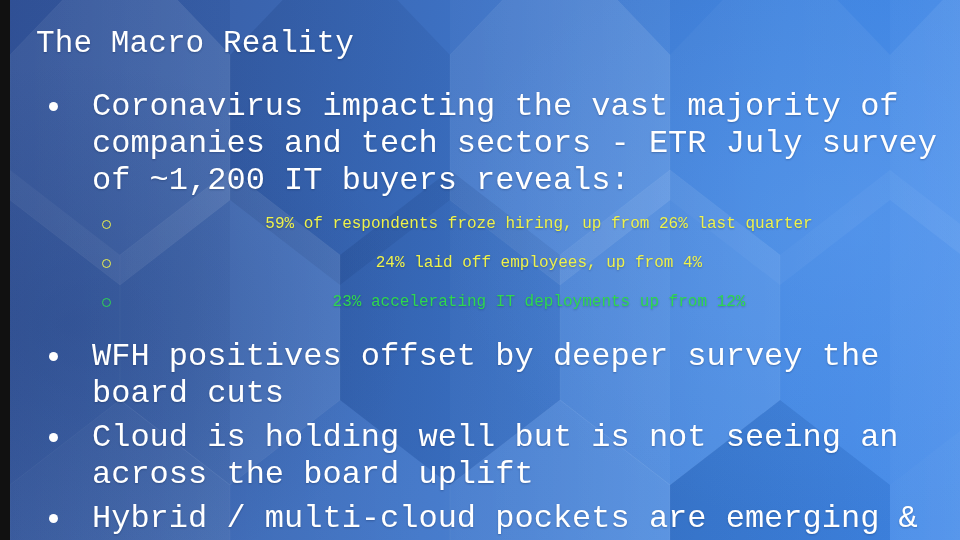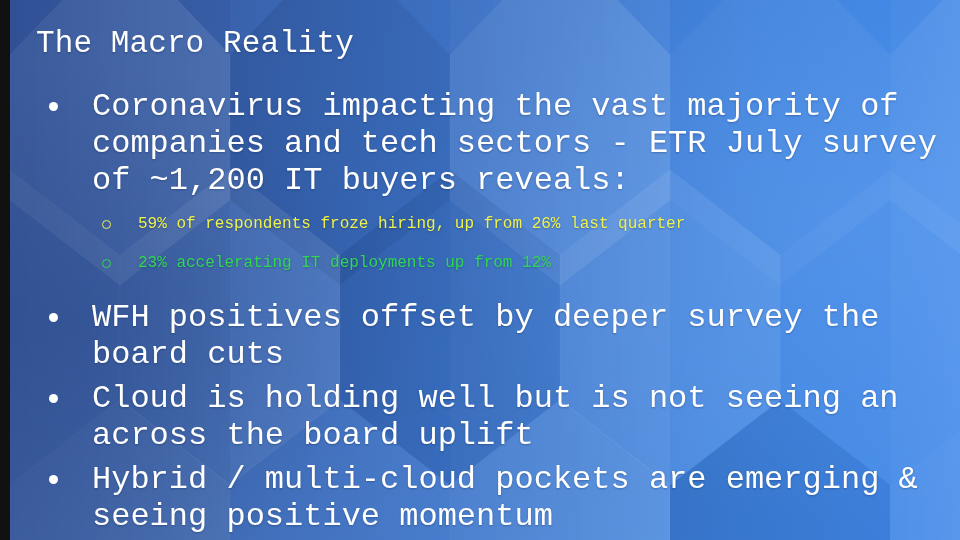--- a/index.html
+++ b/index.html
@@ -77,20 +77,21 @@
     top: 14px;
     width: 9px;
     height: 9px;
     border-radius: 50%;
     background: #ffffff;
   }
 
   
   .sub-list {
     margin: 10px 0 14px 0;
+    text-align: center;
   }
 
   
   .li2 {
     position: relative;
     padding-left: 98px;
     margin: 0 0 8px 0;
     font-size: 16px;
     line-height: 31px;
     text-shadow: 0 1px 2px rgba(10,30,70,0.30);
@@ -184,20 +185,24 @@
       <div class="li1">
         <span class="dot"></span>
         <span>Coronavirus impacting the vast majority of companies and tech sectors - ETR July survey of ~1,200 IT buyers reveals:</span>
       </div>
 
       <div class="sub-list">
         <div class="li2 tone-yellow">
           <span class="ring"></span>
           <span>59% of respondents froze hiring, up from 26% last quarter</span>
         </div>
+        <div class="li2 tone-yellow">
+          <span class="ring"></span>
+          <span>24% laid off employees, up from 4%</span>
+        </div>
         <div class="li2 tone-green">
           <span class="ring"></span>
           <span>23% accelerating IT deployments up from 12%</span>
         </div>
       </div>
 
       <div class="spacer-1"></div>
 
       <div class="li1">
         <span class="dot"></span>

